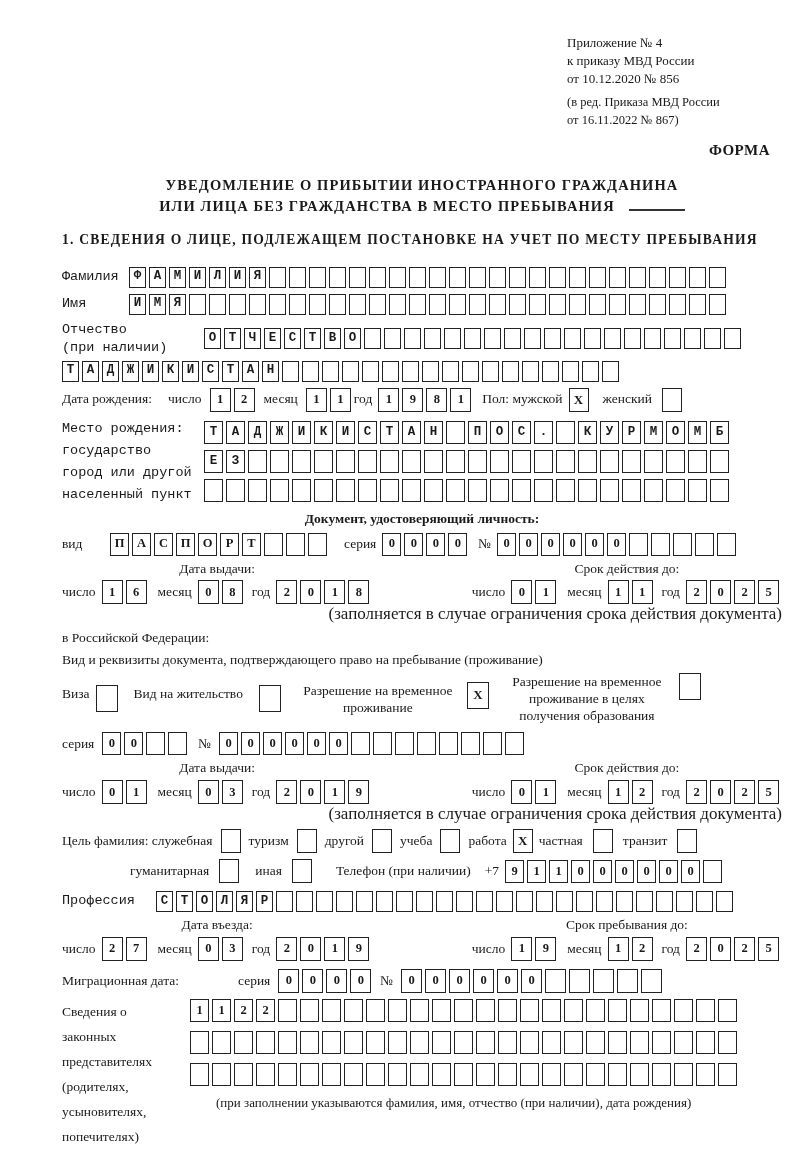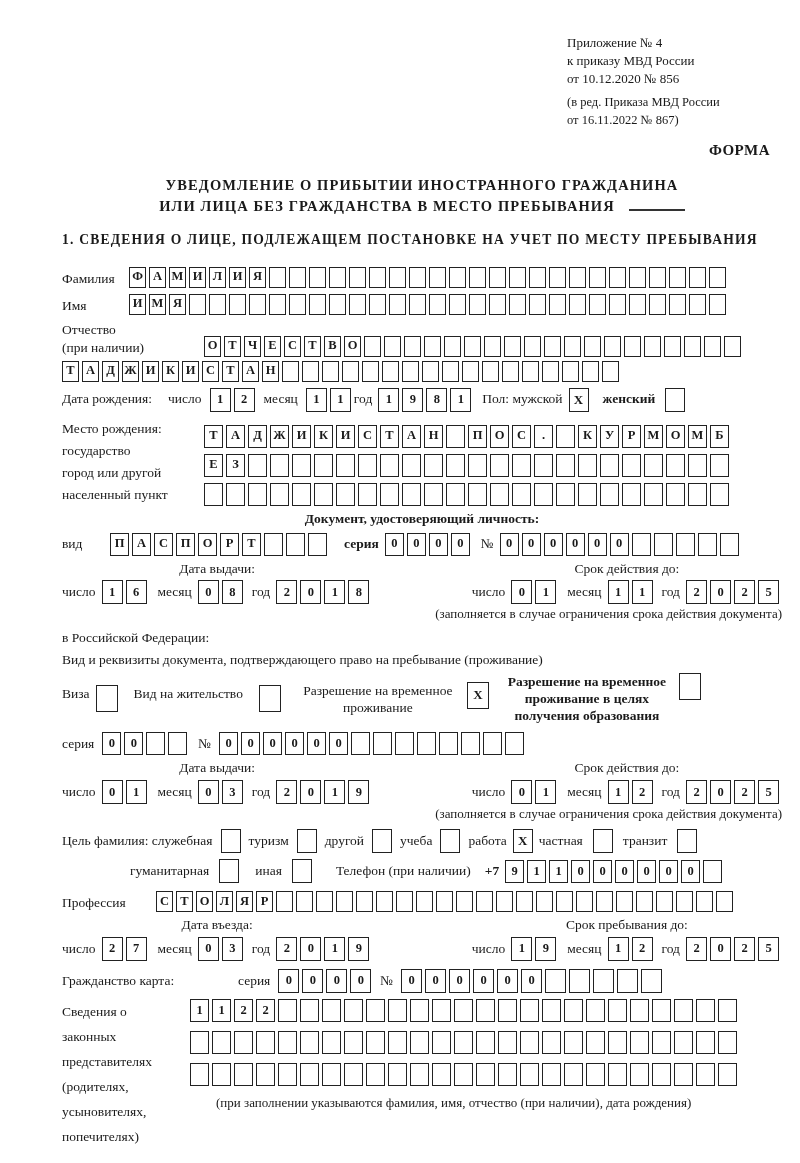--- a/index.html
+++ b/index.html
@@ -11,46 +11,46 @@
     font-size:13.5px;line-height:1.25;
   }
   .appendix{width:195px;margin-left:505px;font-size:13px;}
   .appendix div{line-height:18px;}
   .appendix .edition{margin-top:5px;font-size:12.5px;}
   .forma{text-align:right;font-weight:bold;font-size:15px;margin:12px 12px 0 0;letter-spacing:.5px;}
   .title{margin-top:15px;text-align:center;font-weight:bold;font-size:14.5px;letter-spacing:1.1px;line-height:21px;}
   .title .uline{display:inline-block;width:56px;border-bottom:2px solid #333;margin-left:14px;}
   .sec1{margin-top:15px;font-weight:bold;font-size:13.6px;letter-spacing:1.2px;}
 
-  .row{display:flex;align-items:flex-end;}
+  .row{display:flex;align-items:center;font-family:Liberation Mono, monospace;}
   .lbl{flex:none;}
   .cells{display:flex;flex:none;}
   .cell{flex:none;display:inline-flex;align-items:center;justify-content:center;
         border:1.5px solid #222;background:#fff;
         font-size:12.5px;font-weight:bold;color:#1a1a1a;}
   .c-sm .cell{width:15px;height:19px;margin-right:3px;}
   .c-md .cell{width:17px;height:21px;margin-right:3px;}
   .c-lg .cell{width:19px;height:22px;margin-right:3px;}
   .cb{flex:none;display:inline-flex;align-items:center;justify-content:center;
       width:18px;height:22px;border:1.5px solid #222;font-size:13px;font-weight:bold;}
   .cb-lg{width:20px;height:25px;}
 
   .mt4{margin-top:4px;}.mt5{margin-top:5px;}.mt6{margin-top:6px;}.mt8{margin-top:8px;}.mt18{margin-top:18px;}
 
   .two-line{line-height:18px;}
   .inline-row{display:flex;align-items:center;flex-wrap:nowrap;}
   .gap6{margin-left:6px;}.gap8{margin-left:8px;}.gap10{margin-left:10px;}
-  .gap14{margin-left:14px;font-weight:bold;}.gap16{margin-left:16px;}.gap24{margin-left:24px;}
+  .gap14{margin-left:14px;}.gap16{margin-left:16px;}.gap24{margin-left:24px;}
 
   .center-b{text-align:center;font-weight:bold;font-size:13.5px;}
   .dates{display:flex;justify-content:space-between;margin-top:5px;}
   .dg{flex:none;}
   .dg-head{text-align:center;margin-bottom:3px;}
   .date-line{display:flex;align-items:center;}
-  .note{text-align:right;font-size:13px;margin-top:3px;line-height:14px;}
+  .note{text-align:right;font-size:17px;margin-top:3px;line-height:14px;}
   .intro{line-height:22px;margin-top:6px;}
 
   .opts{display:flex;align-items:center;margin-top:2px;}
   .opt{display:flex;align-items:flex-start;}
   .opt .olabel{line-height:17px;}
   .opt .center{text-align:center;}
 
   .legal{display:flex;margin-top:6px;}
   .legal-label{flex:none;width:128px;line-height:25px;}
   .legal-right .cells{margin-bottom:9px;}
@@ -632,21 +632,21 @@
           <span class="cell">2</span>
           <span class="cell">0</span>
           <span class="cell">2</span>
           <span class="cell">5</span>
         </span>
     </div>
   </div>
 </div>
 
 <div class="inline-row mt8">
-  <span style="width:152px;">Гражданство карта:</span>
+  <span style="width:152px;">Миграционная дата:</span>
   <span class="gap24">серия</span>
   <span class="cells c-lg gap8">
       <span class="cell">0</span>
       <span class="cell">0</span>
       <span class="cell">0</span>
       <span class="cell">0</span>
     </span>
   <span class="gap6">№</span>
   <span class="cells c-lg gap8">
       <span class="cell">0</span>

